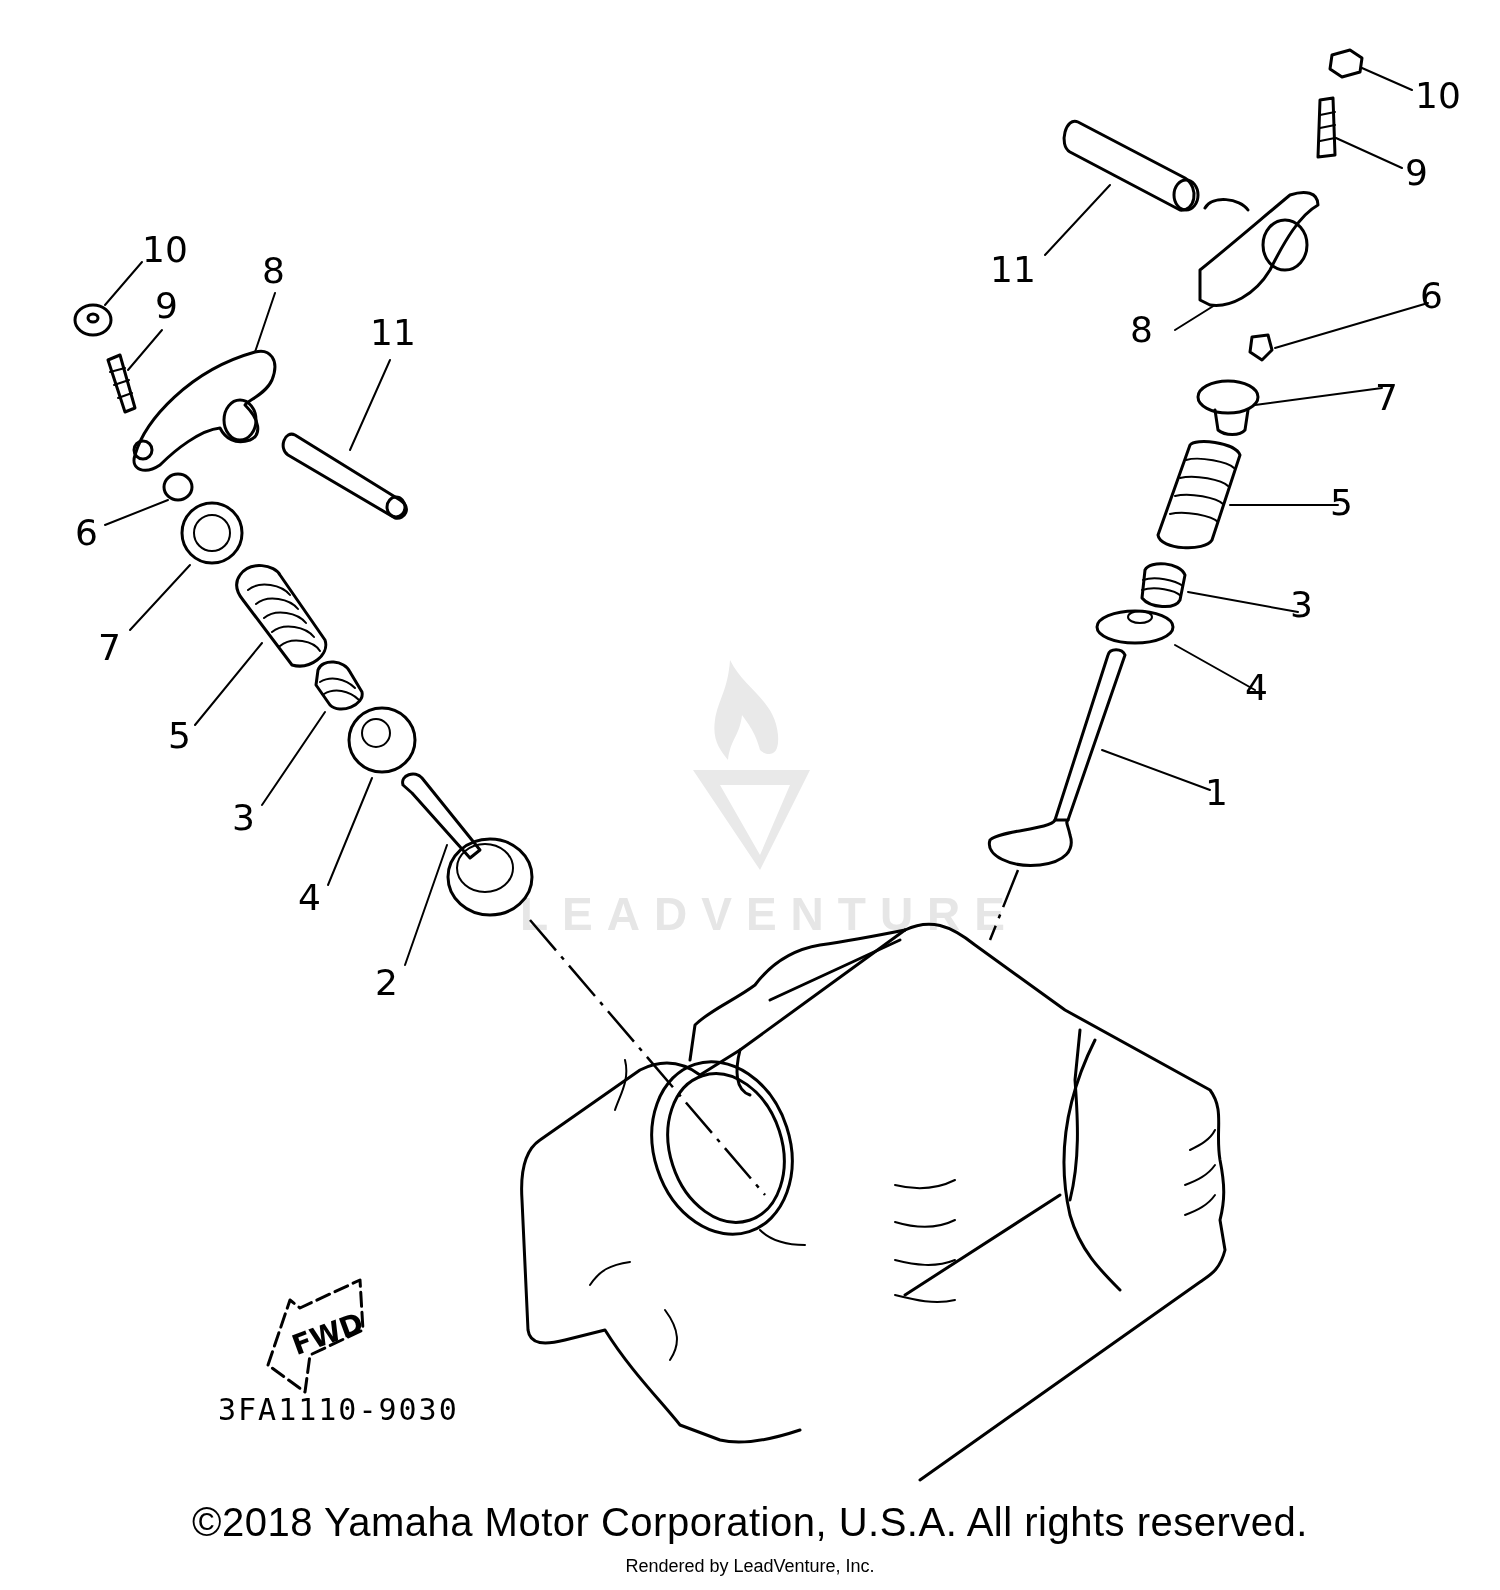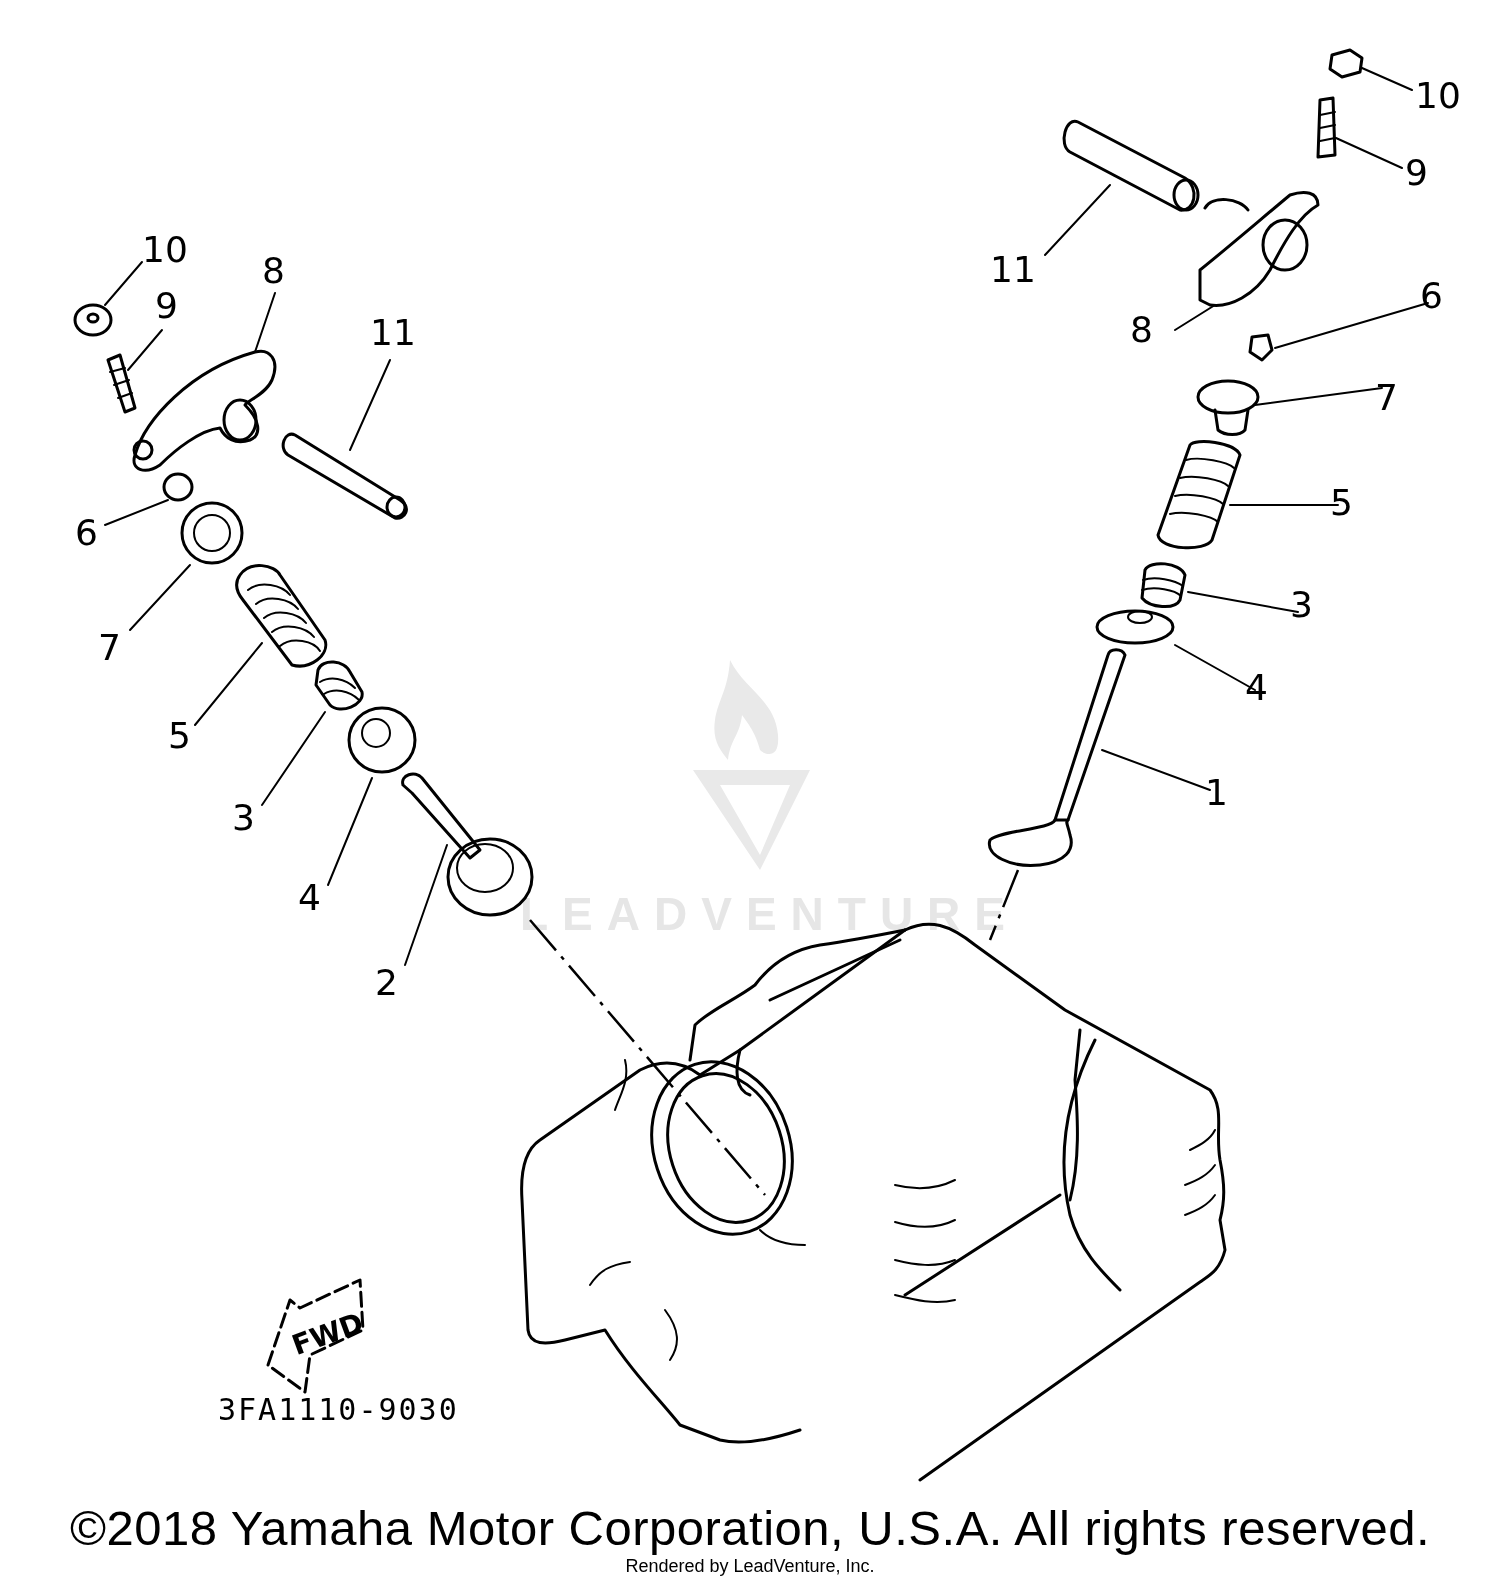--- a/index.html
+++ b/index.html
@@ -1,21 +1,21 @@
 <!DOCTYPE html>
 <html><head>
 <meta charset="utf-8">
 <style>
   html, body { margin: 0; padding: 0; background: #ffffff; }
   body { width: 1500px; height: 1590px; position: relative; overflow: hidden; font-family: "Liberation Sans", sans-serif; }
   #diagram { position: absolute; left: 0; top: 0; width: 1500px; height: 1590px; }
   .callout { font-family: "DejaVu Sans", sans-serif; font-size: 36px; fill: #000; }
   .code { font-family: "DejaVu Sans Mono", monospace; font-size: 30px; fill: #000; letter-spacing: 2px; }
   .wm-text { font-family: "Liberation Sans", sans-serif; font-size: 46px; font-weight: bold; fill: #e6e6e6; letter-spacing: 14px; }
-  .copyright { position: absolute; left: 0; top: 1500px; width: 1500px; text-align: center; font-family: "Liberation Sans", sans-serif; font-size: 49px; color: #000; letter-spacing: 0.5px; }
+  .copyright { position: absolute; left: 0; top: 1500px; width: 1500px; text-align: center; font-family: "Liberation Sans", sans-serif; font-size: 40px; color: #000; letter-spacing: 0.5px; }
   .rendered { position: absolute; left: 0; top: 1556px; width: 1500px; text-align: center; font-family: "Liberation Sans", sans-serif; font-size: 18px; color: #000; }
   .ln { stroke: #000; stroke-width: 3; fill: none; stroke-linecap: round; stroke-linejoin: round; }
   .thin { stroke: #000; stroke-width: 2; fill: none; stroke-linecap: round; }
   .dash { stroke: #000; stroke-width: 2.5; fill: none; stroke-dasharray: 40 8 4 8; }
 </style>
 </head>
 <body>
 
 <svg id="diagram" viewBox="0 0 1500 1590" xmlns="http://www.w3.org/2000/svg">
 

